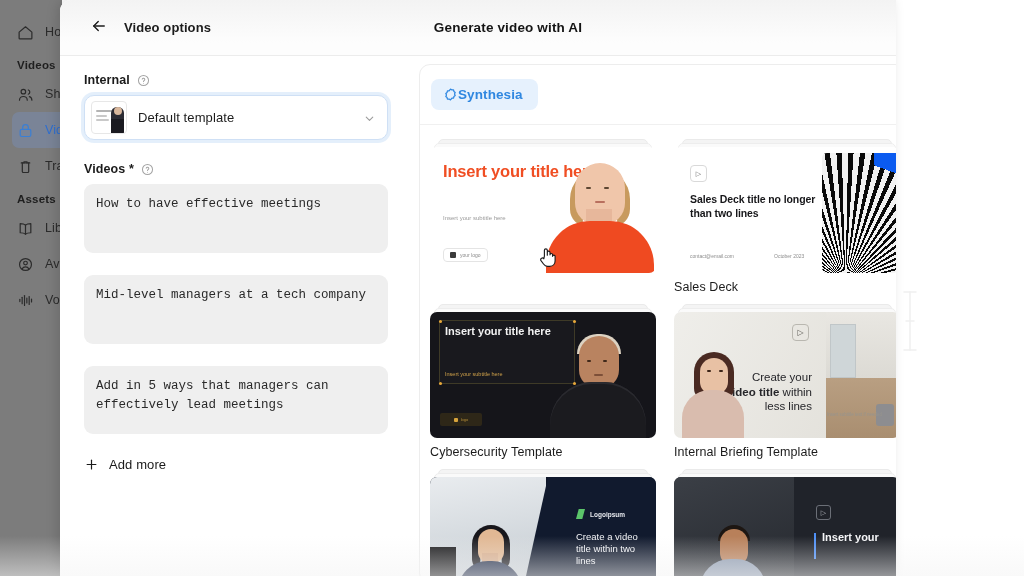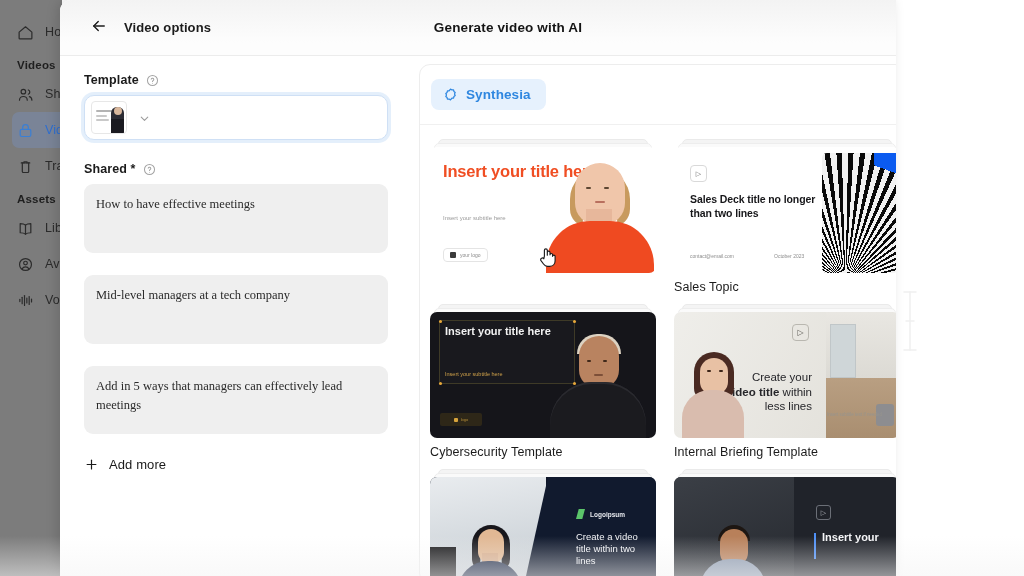--- a/index.html
+++ b/index.html
@@ -149,21 +149,21 @@
     font-size: 13px; color: #1c1c1c;
     letter-spacing: .1px;
   }
   .chev { width: 13px; height: 13px; opacity: .55; }
 
   .ta {
     width: 100%;
     background: #efefef;
     border: none;
     border-radius: 9px;
-    font-family: Liberation Serif, serif;
+    font-family: Liberation Mono, monospace;
     font-size: 12.5px;
     color: #2a2a2a;
     line-height: 1.5;
     padding: 11px 12px;
     resize: none;
     outline: none;
     display: block;
   }
   .ta::placeholder { color: #8b8b8b; }
   .ta-topic { height: 69px; margin-bottom: 22px; }
@@ -195,21 +195,21 @@
     background: #fff;
     overflow: hidden;
   }
   .tab-strip {
     height: 60px;
     border-bottom: 1px solid #f0f0f0;
     display: flex; align-items: center;
     padding-left: 11px;
   }
   .chip {
-    display: inline-flex; align-items: center; gap: 8px;
+    display: inline-flex; align-items: center; gap: 0;
     background: #e6f1fd;
     color: #2f87e0;
     border-radius: 8px;
     padding: 8px 15px 8px 12px;
     font-size: 13.5px;
     font-weight: bold;
     cursor: pointer;
     letter-spacing: .1px;
   }
   .chip svg { display: block; }
@@ -581,47 +581,48 @@
       </div>
       <div class="crumb">Video options</div>
       <div class="modal-title">Generate video with AI</div>
     </div>
 
     <div class="modal-body">
 
       <div class="form-col">
 
         <div class="field-label">
-          <span>Template</span>
+          <span>Internal</span>
           <span class="help-ico">
             <svg width="13" height="13" viewBox="0 0 24 24" fill="none" stroke="#6d6d6d" stroke-width="1.9">
                 <circle cx="12" cy="12" r="9.3"></circle>
                 <path d="M9.6 9.4a2.5 2.5 0 0 1 4.8.9c0 1.7-2.4 2-2.4 3.4" stroke-linecap="round"></path>
                 <circle cx="12" cy="17.2" r="0.9" fill="#6d6d6d" stroke="none"></circle>
               </svg>
           </span>
         </div>
 
         <div class="template-select">
           <div class="tmpl-thumb">
             <span class="ln ln1"></span>
               <span class="ln ln2"></span>
               <span class="ln ln3"></span>
             <span class="person"></span>
               <span class="head"></span>
           </div>
+          <div class="tmpl-name">Default template</div>
           <span class="chev">
             <svg width="13" height="13" viewBox="0 0 24 24" fill="none" stroke="#4a4a4a" stroke-width="2" stroke-linecap="round" stroke-linejoin="round">
                 <path d="M6 9.5l6 6 6-6"></path>
               </svg>
           </span>
         </div>
 
         <div class="field-label">
-          <span>Shared *</span>
+          <span>Videos *</span>
           <span class="help-ico">
             <svg width="13" height="13" viewBox="0 0 24 24" fill="none" stroke="#6d6d6d" stroke-width="1.9">
                 <circle cx="12" cy="12" r="9.3"></circle>
                 <path d="M9.6 9.4a2.5 2.5 0 0 1 4.8.9c0 1.7-2.4 2-2.4 3.4" stroke-linecap="round"></path>
                 <circle cx="12" cy="17.2" r="0.9" fill="#6d6d6d" stroke="none"></circle>
               </svg>
           </span>
         </div>
         <textarea class="ta ta-topic" placeholder="How to have effective meetings" style="">How to have effective meetings</textarea>
 
@@ -688,21 +689,21 @@
                 <div class="sheet"></div>
                   <div class="sheet2"></div>
                 <div class="t-thumb th-sales">
                   <div class="badge">▷</div>
                   <div class="title">Sales Deck title no longer than two lines</div>
                   <div class="mail">contact@email.com</div>
                   <div class="date">October 2023</div>
                   <div class="art"></div>
                 </div>
               </div>
-              <div class="t-caption">Sales Topic</div>
+              <div class="t-caption">Sales Deck</div>
             </div>
 
             <div class="t-item">
               <div class="t-stack">
                 <div class="sheet"></div>
                   <div class="sheet2"></div>
                 <div class="t-thumb th-cyber">
                   <div class="frame">
                     <span class="dot" style="left:-1.5px;top:-1.5px"></span>
                     <span class="dot" style="right:-1.5px;top:-1.5px"></span>

